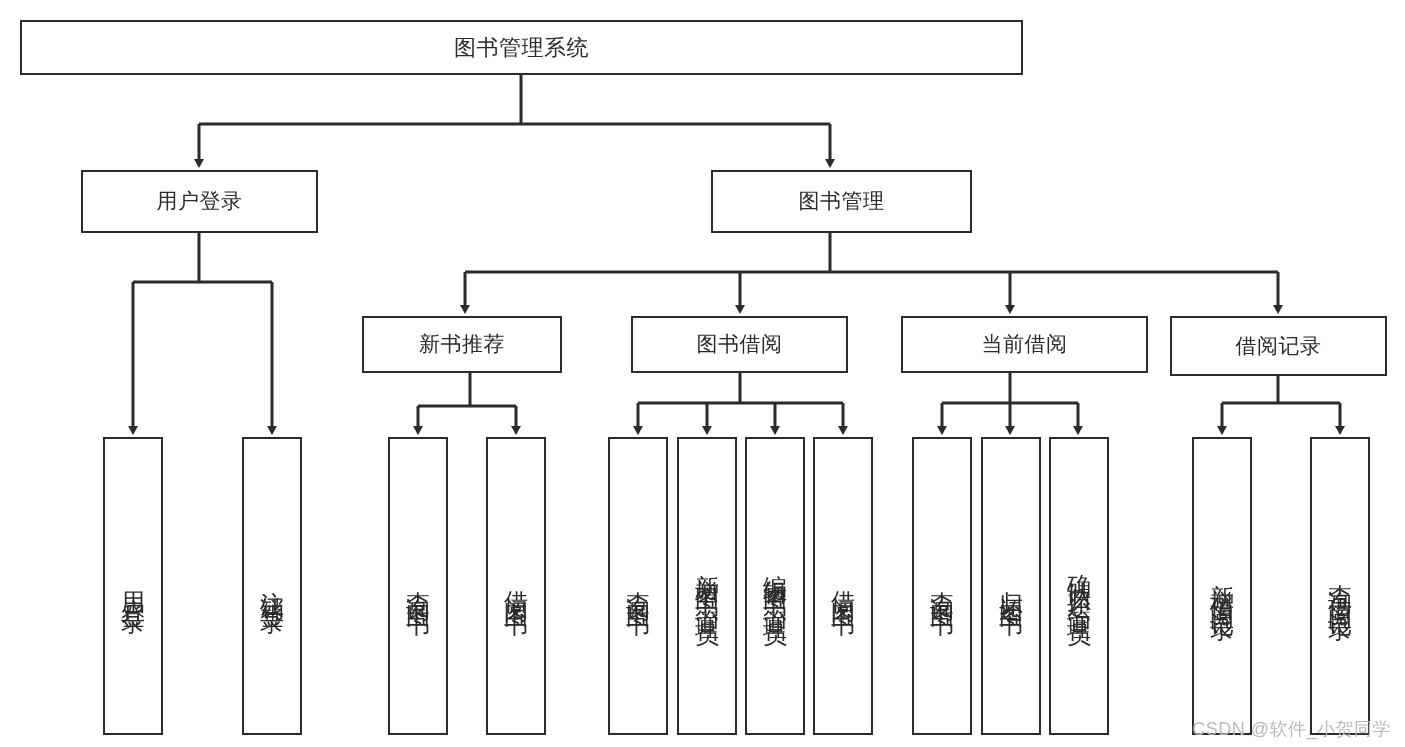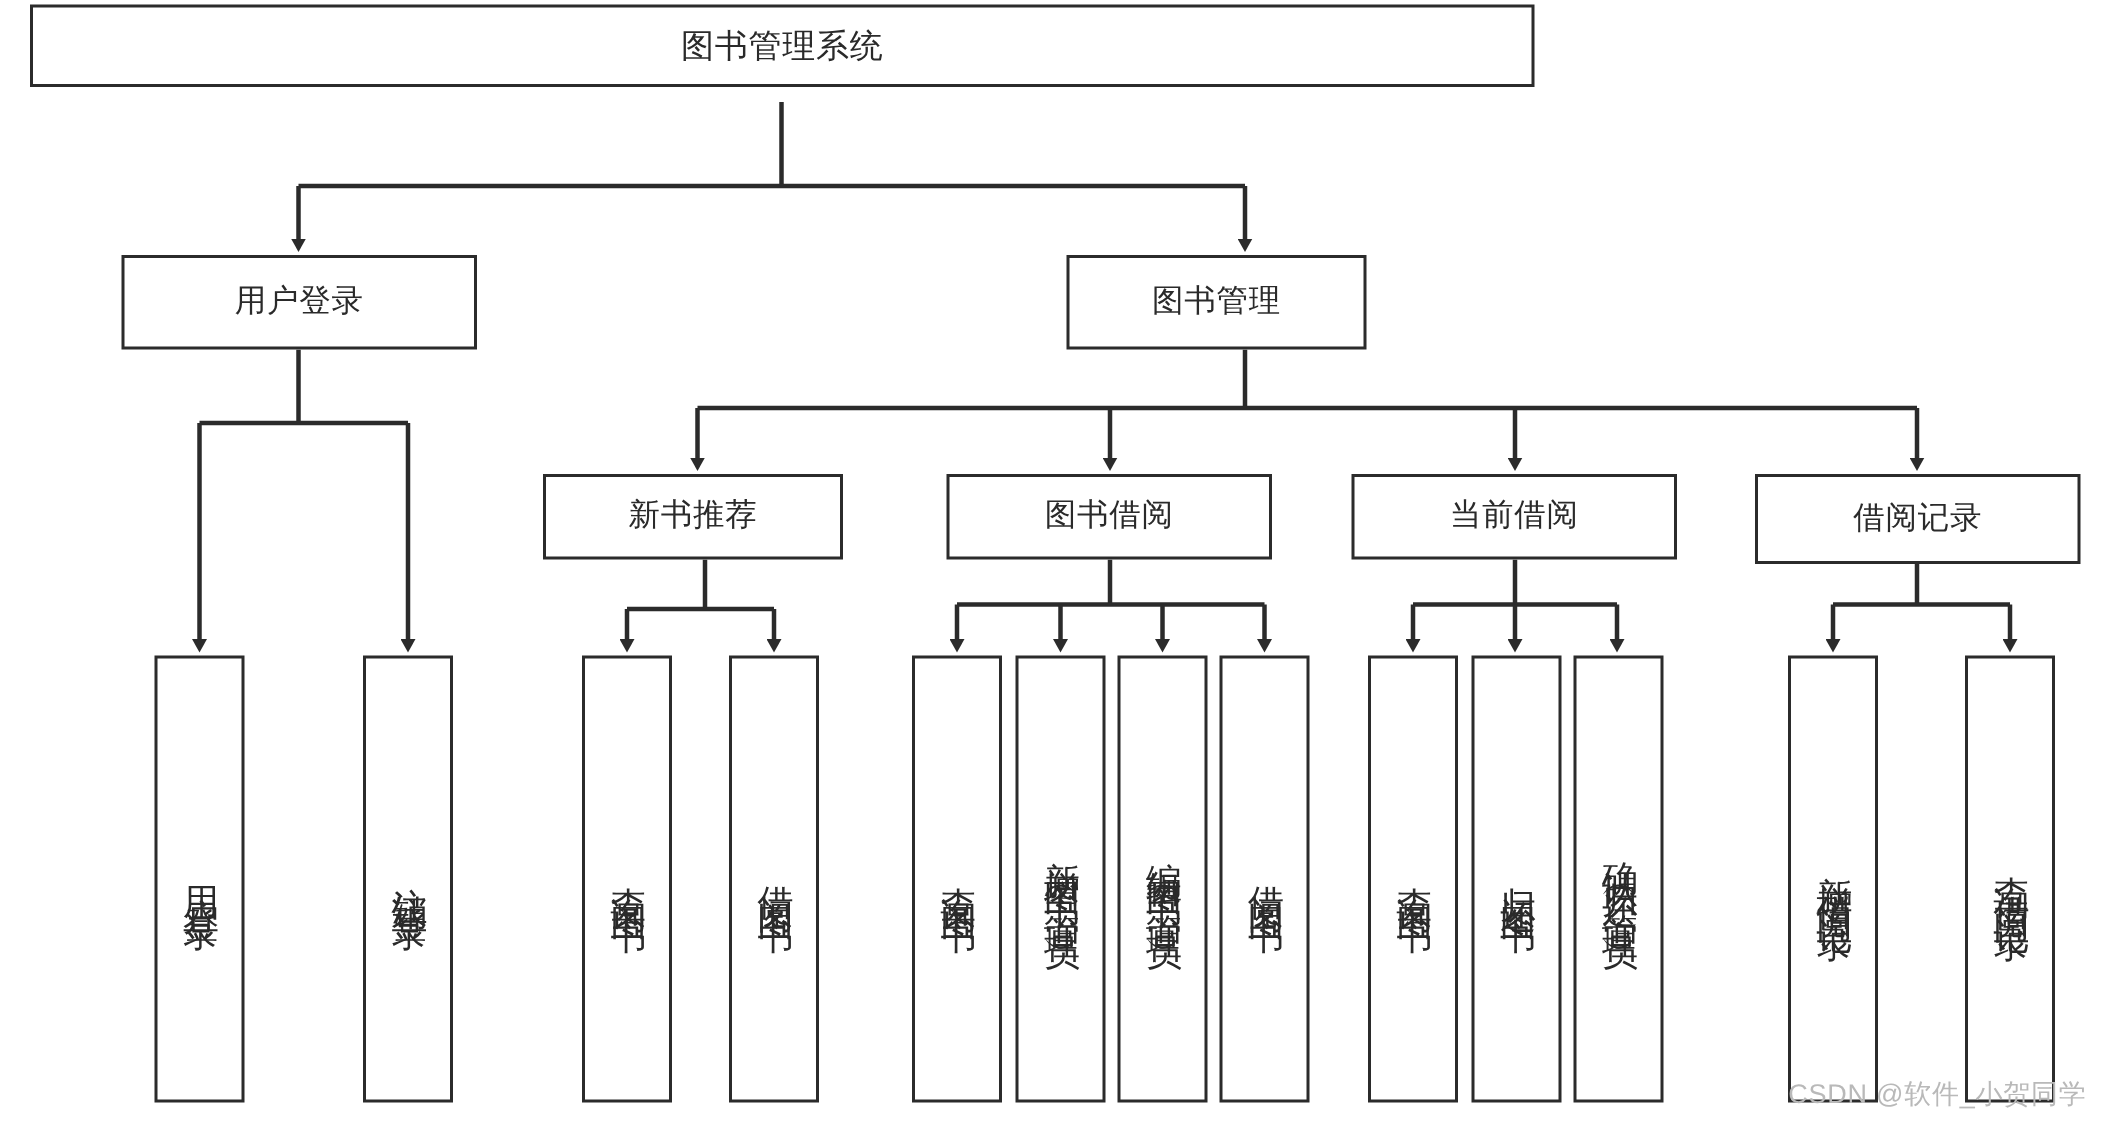--- a/index.html
+++ b/index.html
@@ -126,38 +126,38 @@
       <path d="M1010,403 L1010,427" marker-end="url(#arrow)"></path>
       <path d="M1078,403 L1078,427" marker-end="url(#arrow)"></path>
 
       <path d="M1278,373 L1278,403"></path>
       <path d="M1222,403 L1340,403"></path>
       <path d="M1222,403 L1222,427" marker-end="url(#arrow)"></path>
       <path d="M1340,403 L1340,427" marker-end="url(#arrow)"></path>
     </g>
   </svg>
 
-  <div class="node h" id="n-root" style="left:20px; top:3px; width:1003px; height:55px;">
+  <div class="node h" id="n-root" style="left:20px; top:20px; width:1003px; height:55px;">
     <span class="label">图书管理系统</span>
   </div>
 
   <div class="node h" style="left:81px; top:170px; width:237px; height:63px;">
     <span class="label">用户登录</span>
   </div>
-  <div class="node h" style="left:711px; top:170px; width:200px; height:63px;">
+  <div class="node h" style="left:711px; top:170px; width:261px; height:63px;">
     <span class="label">图书管理</span>
   </div>
 
   <div class="node h" style="left:362px; top:316px; width:200px; height:57px;">
     <span class="label">新书推荐</span>
   </div>
   <div class="node h" style="left:631px; top:316px; width:217px; height:57px;">
     <span class="label">图书借阅</span>
   </div>
-  <div class="node h" style="left:901px; top:316px; width:217px; height:57px;">
+  <div class="node h" style="left:901px; top:316px; width:247px; height:57px;">
     <span class="label">当前借阅</span>
   </div>
   <div class="node h" style="left:1170px; top:316px; width:217px; height:60px;">
     <span class="label">借阅记录</span>
   </div>
 
   <div class="node v" style="left:103px; top:437px; width:60px; height:298px;">
     <span class="label">用户登录</span>
   </div>
   <div class="node v" style="left:242px; top:437px; width:60px; height:298px;">

